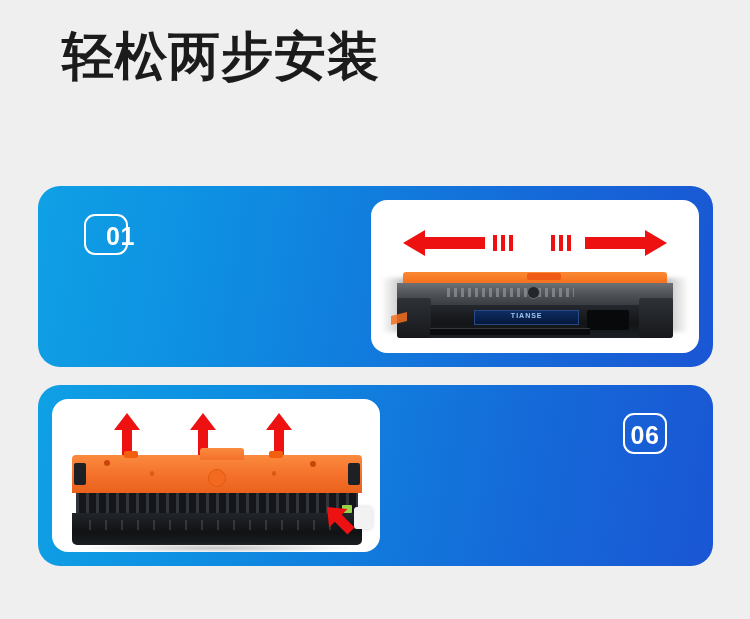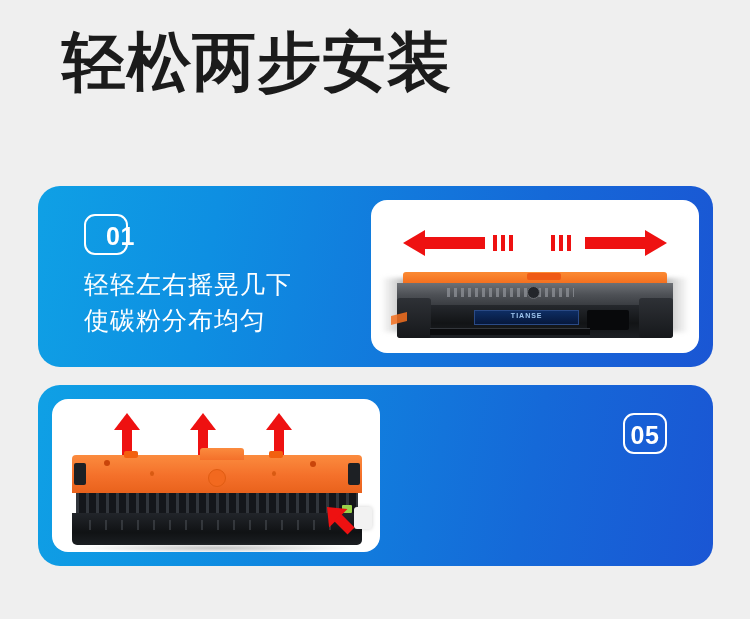--- a/index.html
+++ b/index.html
@@ -16,21 +16,21 @@
   }
 
   
   .header {
     position: absolute;
     left: 62px;
     top: 28px;
     width: 640px;
   }
   .page-title {
-    font-size: 64px;
+    font-size: 52px;
     font-weight: bold;
     color: #1b1b1b;
     letter-spacing: 1px;
     line-height: 1.08;
     margin: 0;
     white-space: nowrap;
   }
   .page-subtitle {
     font-size: 21px;
     color: #8b8b8b;
@@ -318,22 +318,20 @@
 <body>
 
 <div class="header">
   <h1 class="page-title">轻松两步安装</h1>
 </div>
 
 <div class="card" id="card-1">
 
   <div class="text-block">
     <div class="step-badge">01</div>
-    <div class="step-text">轻轻左右摇晃几下
-使碳粉分布均匀</div>
   </div>
 
   <div class="photo-panel">
     <div class="art">
 
       <div class="arrow-row">
         <div class="arrow-unit arrow-left">
           <span class="arrow-head"></span>
           <span class="arrow-shaft"></span>
           <span class="motion-lines">
@@ -416,15 +414,15 @@
 
       <div class="diag-arrow">
         <span class="head"></span>
         <span class="stem"></span>
       </div>
 
     </div>
   </div>
 
   <div class="text-block">
-    <div class="step-badge">05</div>
+    <div class="step-badge">06</div>
   </div>
 </div>
 
 </body></html>

